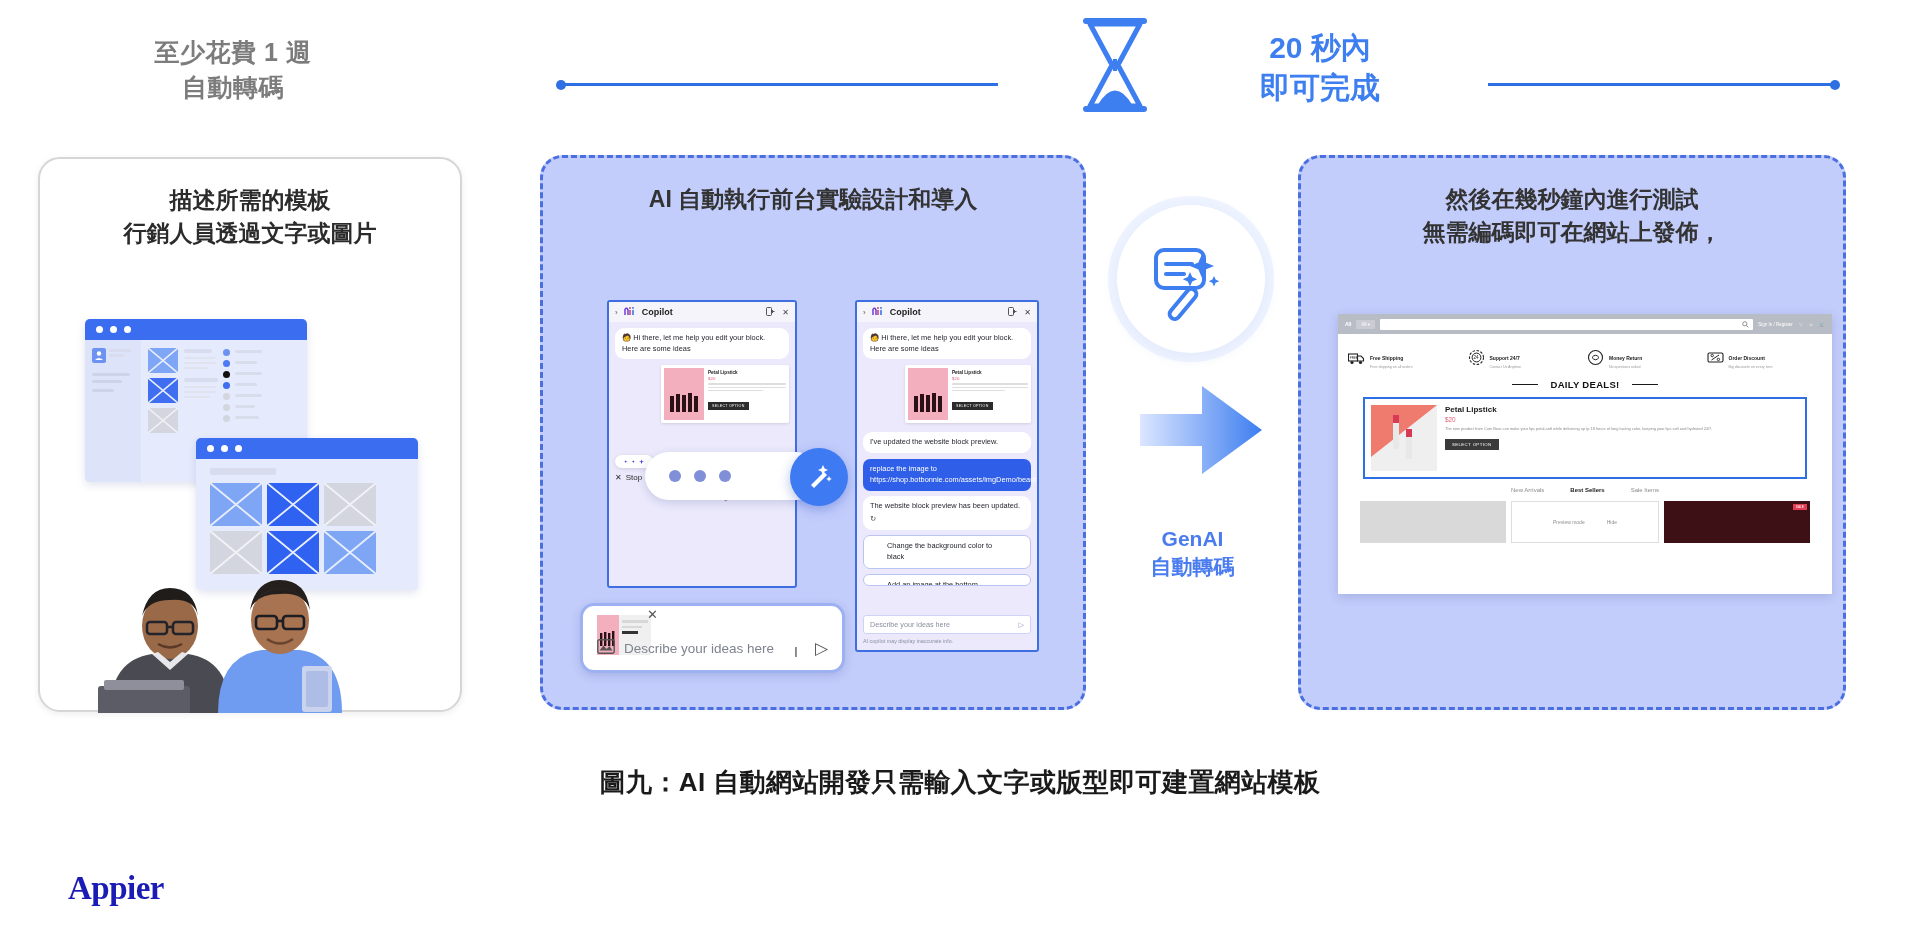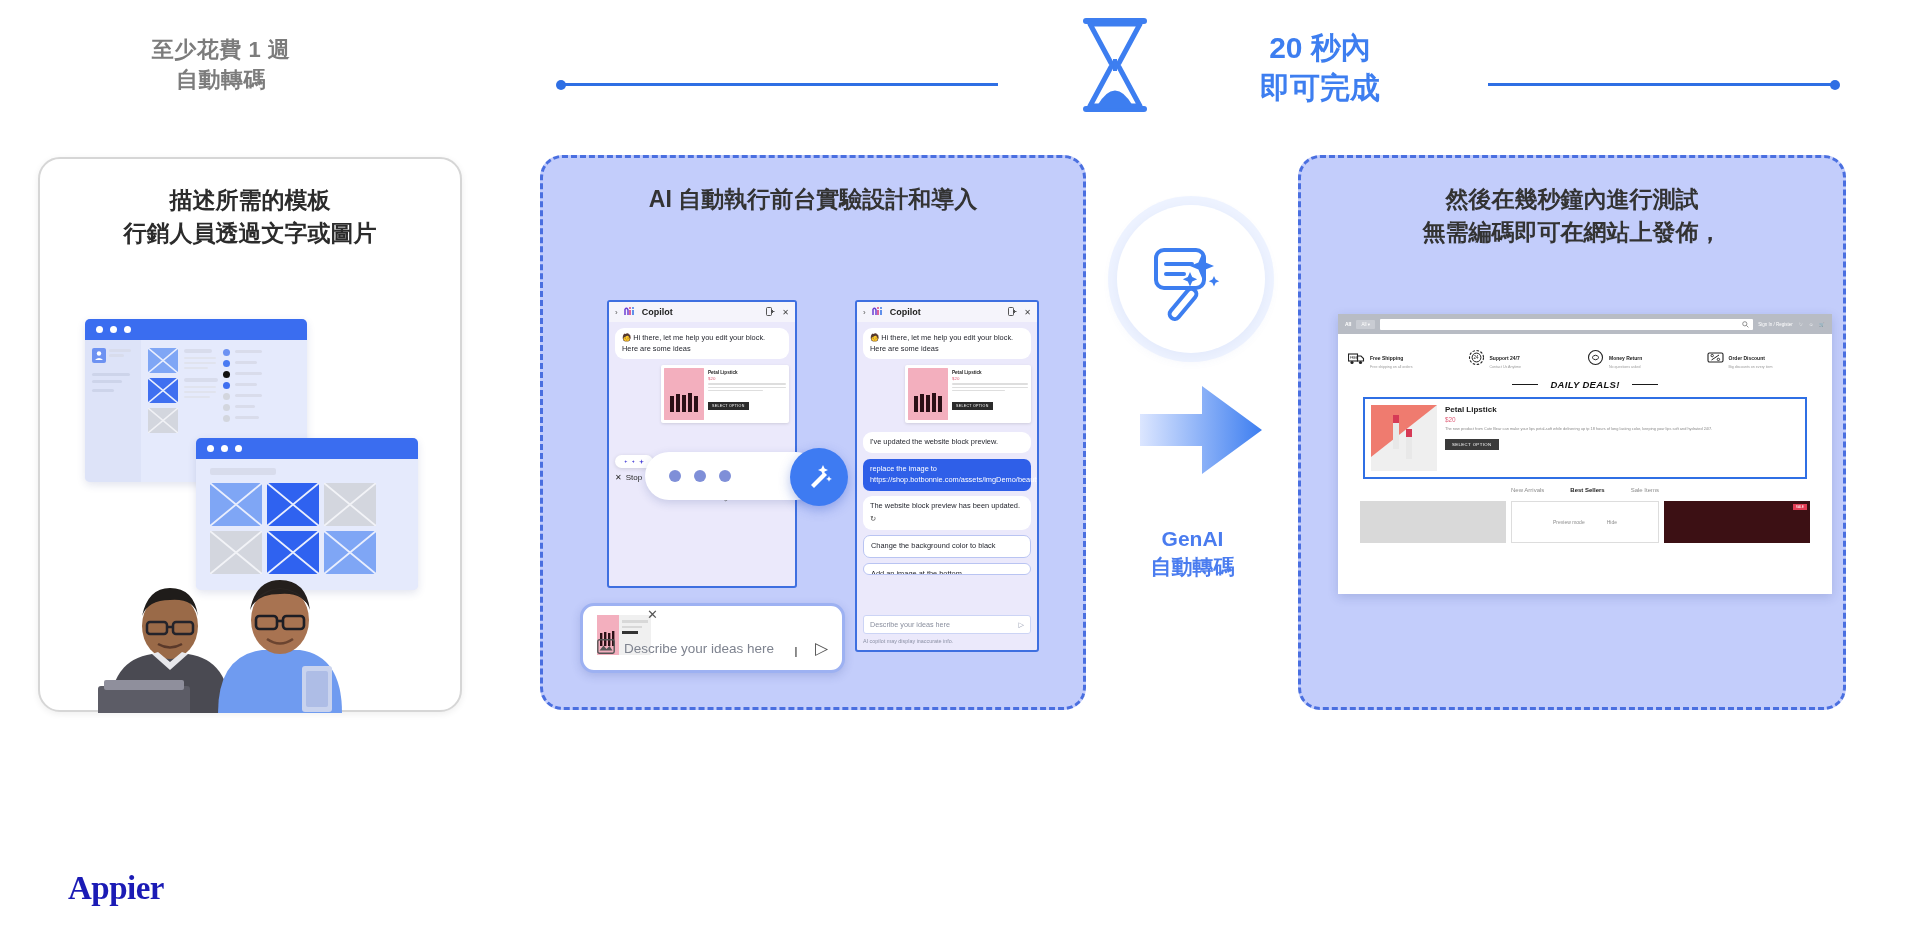--- a/index.html
+++ b/index.html
@@ -6,22 +6,22 @@
   html, body {
     width: 1920px; height: 936px;
     background: #ffffff;
     font-family: "Liberation Sans", "DejaVu Sans", sans-serif;
     overflow: hidden;
   }
   .stage { position: relative; width: 1920px; height: 936px; }
 
   
   .top-left-label {
-    position: absolute; left: 56px; top: 35px; width: 330px;
-    text-align: center; color: #7c7c7c; font-size: 22px; font-weight: bold;
+    position: absolute; left: 68px; top: 35px; width: 330px;
+    text-align: center; color: #7c7c7c; font-size: 25px; font-weight: bold;
     line-height: 1.38; letter-spacing: 0.5px;
   }
   .top-left-label div { white-space: nowrap; }
 
   .rule { position: absolute; height: 3px; background: #2f6fe4; }
   .rule .dot {
     position: absolute; width: 10px; height: 10px; border-radius: 50%;
     background: #2f6fe4; top: -3.5px;
   }
   .rule-left  { left: 558px; top: 83px; width: 440px; }
@@ -95,21 +95,21 @@
   .bub {
     background: #ffffff; border-radius: 9px; padding: 5px 7px;
     font-size: 7.4px; color: #24262e; line-height: 1.45; margin-bottom: 6px;
   }
   .bub-user {
     background: #2f5fe8; color: #fff; border-radius: 7px;
     padding: 5px 7px; font-size: 7.4px; line-height: 1.45; margin-bottom: 5px;
   }
   .bub-sug {
     background: #ffffff; border: 1px solid #b9c4f2; border-radius: 7px;
-    padding: 5px 7px; font-size: 7.4px; color: #24262e; line-height: 1.45;
+    padding: 5px 23px; font-size: 7.4px; color: #24262e; line-height: 1.45;
     margin-bottom: 5px;
   }
 
   .prodcard {
     background:#fff; border-radius:2px; display:flex; gap:4px; padding:3px;
     box-shadow:0 1px 3px rgba(0,0,0,.12);
   }
   .prodcard .img { width:40px; height:52px; border-radius:1px; position:relative; overflow:hidden;
     background:linear-gradient(160deg,#f6c3ce,#f2a7b8); }
   .prodcard .info { flex:1; padding-top:2px; }
@@ -188,21 +188,21 @@
   .shop-top .allsel { background:#c9ccd3; color:#fff; font-size:4.5px; padding:2px 5px; border-radius:1px; }
   .shop-top .sbox { flex:1; background:#fff; height:11px; border-radius:1px; position:relative; }
   .shop-top .right { display:flex; align-items:center; gap:6px; color:#fff; font-size:4.5px; }
 
   .features { display:flex; padding:12px 10px 8px; gap:4px; }
   .feat { flex:1; display:flex; gap:5px; align-items:center; }
   .feat .ic { width:17px; height:17px; flex:none; }
   .feat .ft { font-size:5px; font-weight:bold; color:#222; }
   .feat .fs { font-size:3.6px; color:#9a9a9a; margin-top:1px; }
 
-  .deals { display:flex; align-items:center; justify-content:center; gap:12px; margin-top:2px;font-style:italic; }
+  .deals { display:flex; align-items:center; justify-content:center; gap:12px; margin-top:2px; }
   .deals .ln { width:26px; height:1.5px; background:#1a1a1a; }
   .deals .dt { font-size:9.5px; font-weight:bold; color:#111; letter-spacing:.3px; }
 
   .featured {
     margin:7px 25px 0; border:2.5px solid #2f6fe4; background:#fff; display:flex; gap:8px; padding:6px;
   }
   .featured .fimg { width:66px; height:66px; background:linear-gradient(150deg,#f07a6e 0 55%,#efefef 55%); position:relative; flex:none; }
   .featured .fin { flex:1; }
   .featured .fn { font-size:8px; font-weight:bold; color:#1a1a1a; }
   .featured .fp { font-size:6.4px; color:#e0607a; margin-top:2px; }
@@ -771,15 +771,16 @@
         <span style="font-size:5px;color:#8d8d8d;">Preview mode</span>
         <span style="font-size:5px;color:#8d8d8d;">Hide</span>
       </div>
       <div class="tb" style="background:#3c1014;position:relative;">
         <span style="position:absolute;right:3px;top:3px;background:#e23c54;color:#fff;font-size:3.2px;padding:1px 3px;">SALE</span>
       </div>
     </div>
   </div>
 
 
+  <div class="caption">圖九：AI 自動網站開發只需輸入文字或版型即可建置網站模板</div>
   <div class="appier">Appier</div>
 
 </div>
 
 </body></html>

